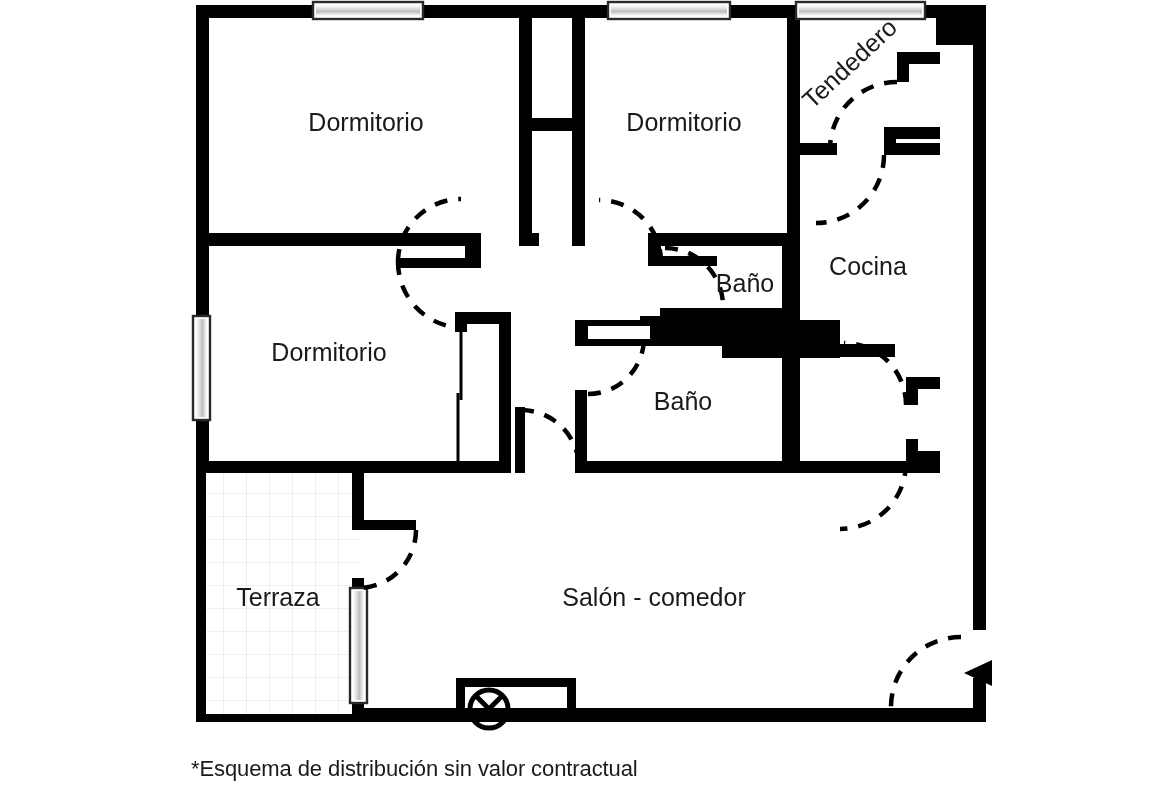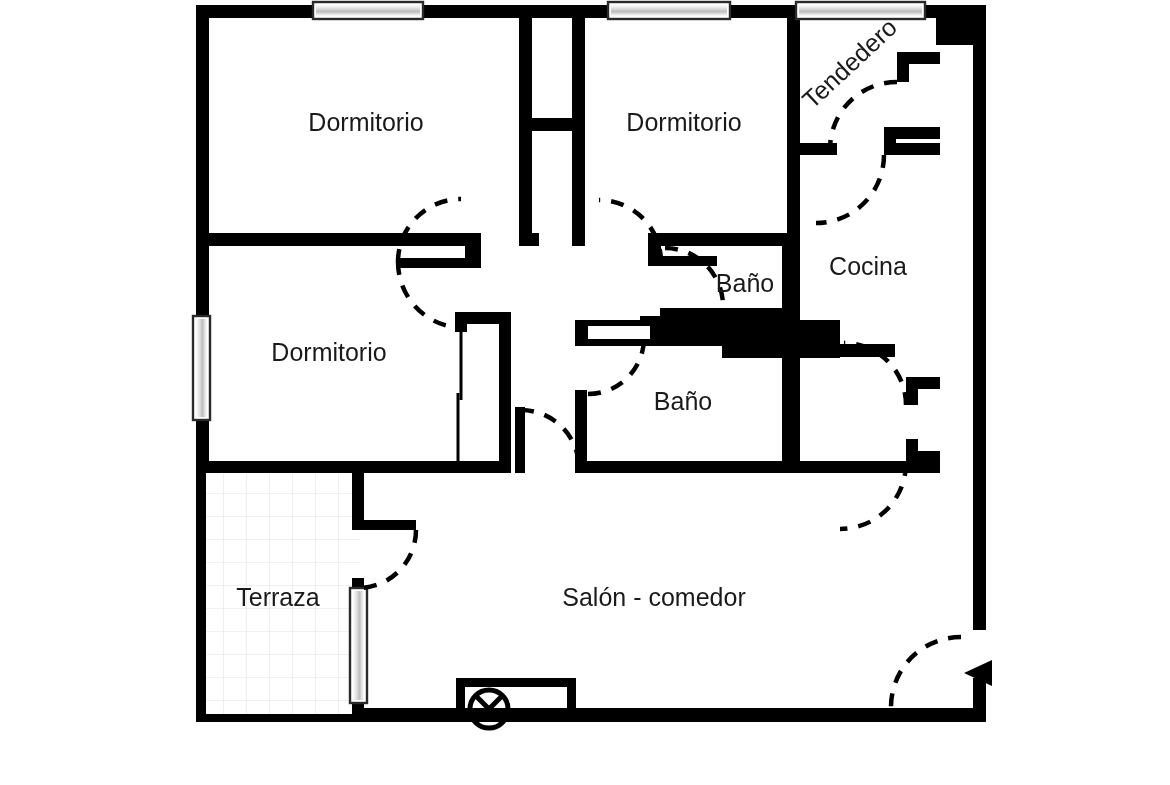--- a/index.html
+++ b/index.html
@@ -272,14 +272,15 @@
       <text class="roomlabel" x="851" y="65" transform="rotate(-43 851 65)">Tendedero</text>
       <text class="roomlabel" x="868" y="268">Cocina</text>
       <text class="roomlabel" x="745" y="285">Baño</text>
       <text class="roomlabel" x="683" y="403">Baño</text>
       <text class="roomlabel" x="654" y="599">Salón - comedor</text>
       <text class="roomlabel" x="278" y="599">Terraza</text>
     </g>
 
   </svg>
 
+  <div class="caption">*Esquema de distribución sin valor contractual</div>
 
 </div>
 
 </body></html>

